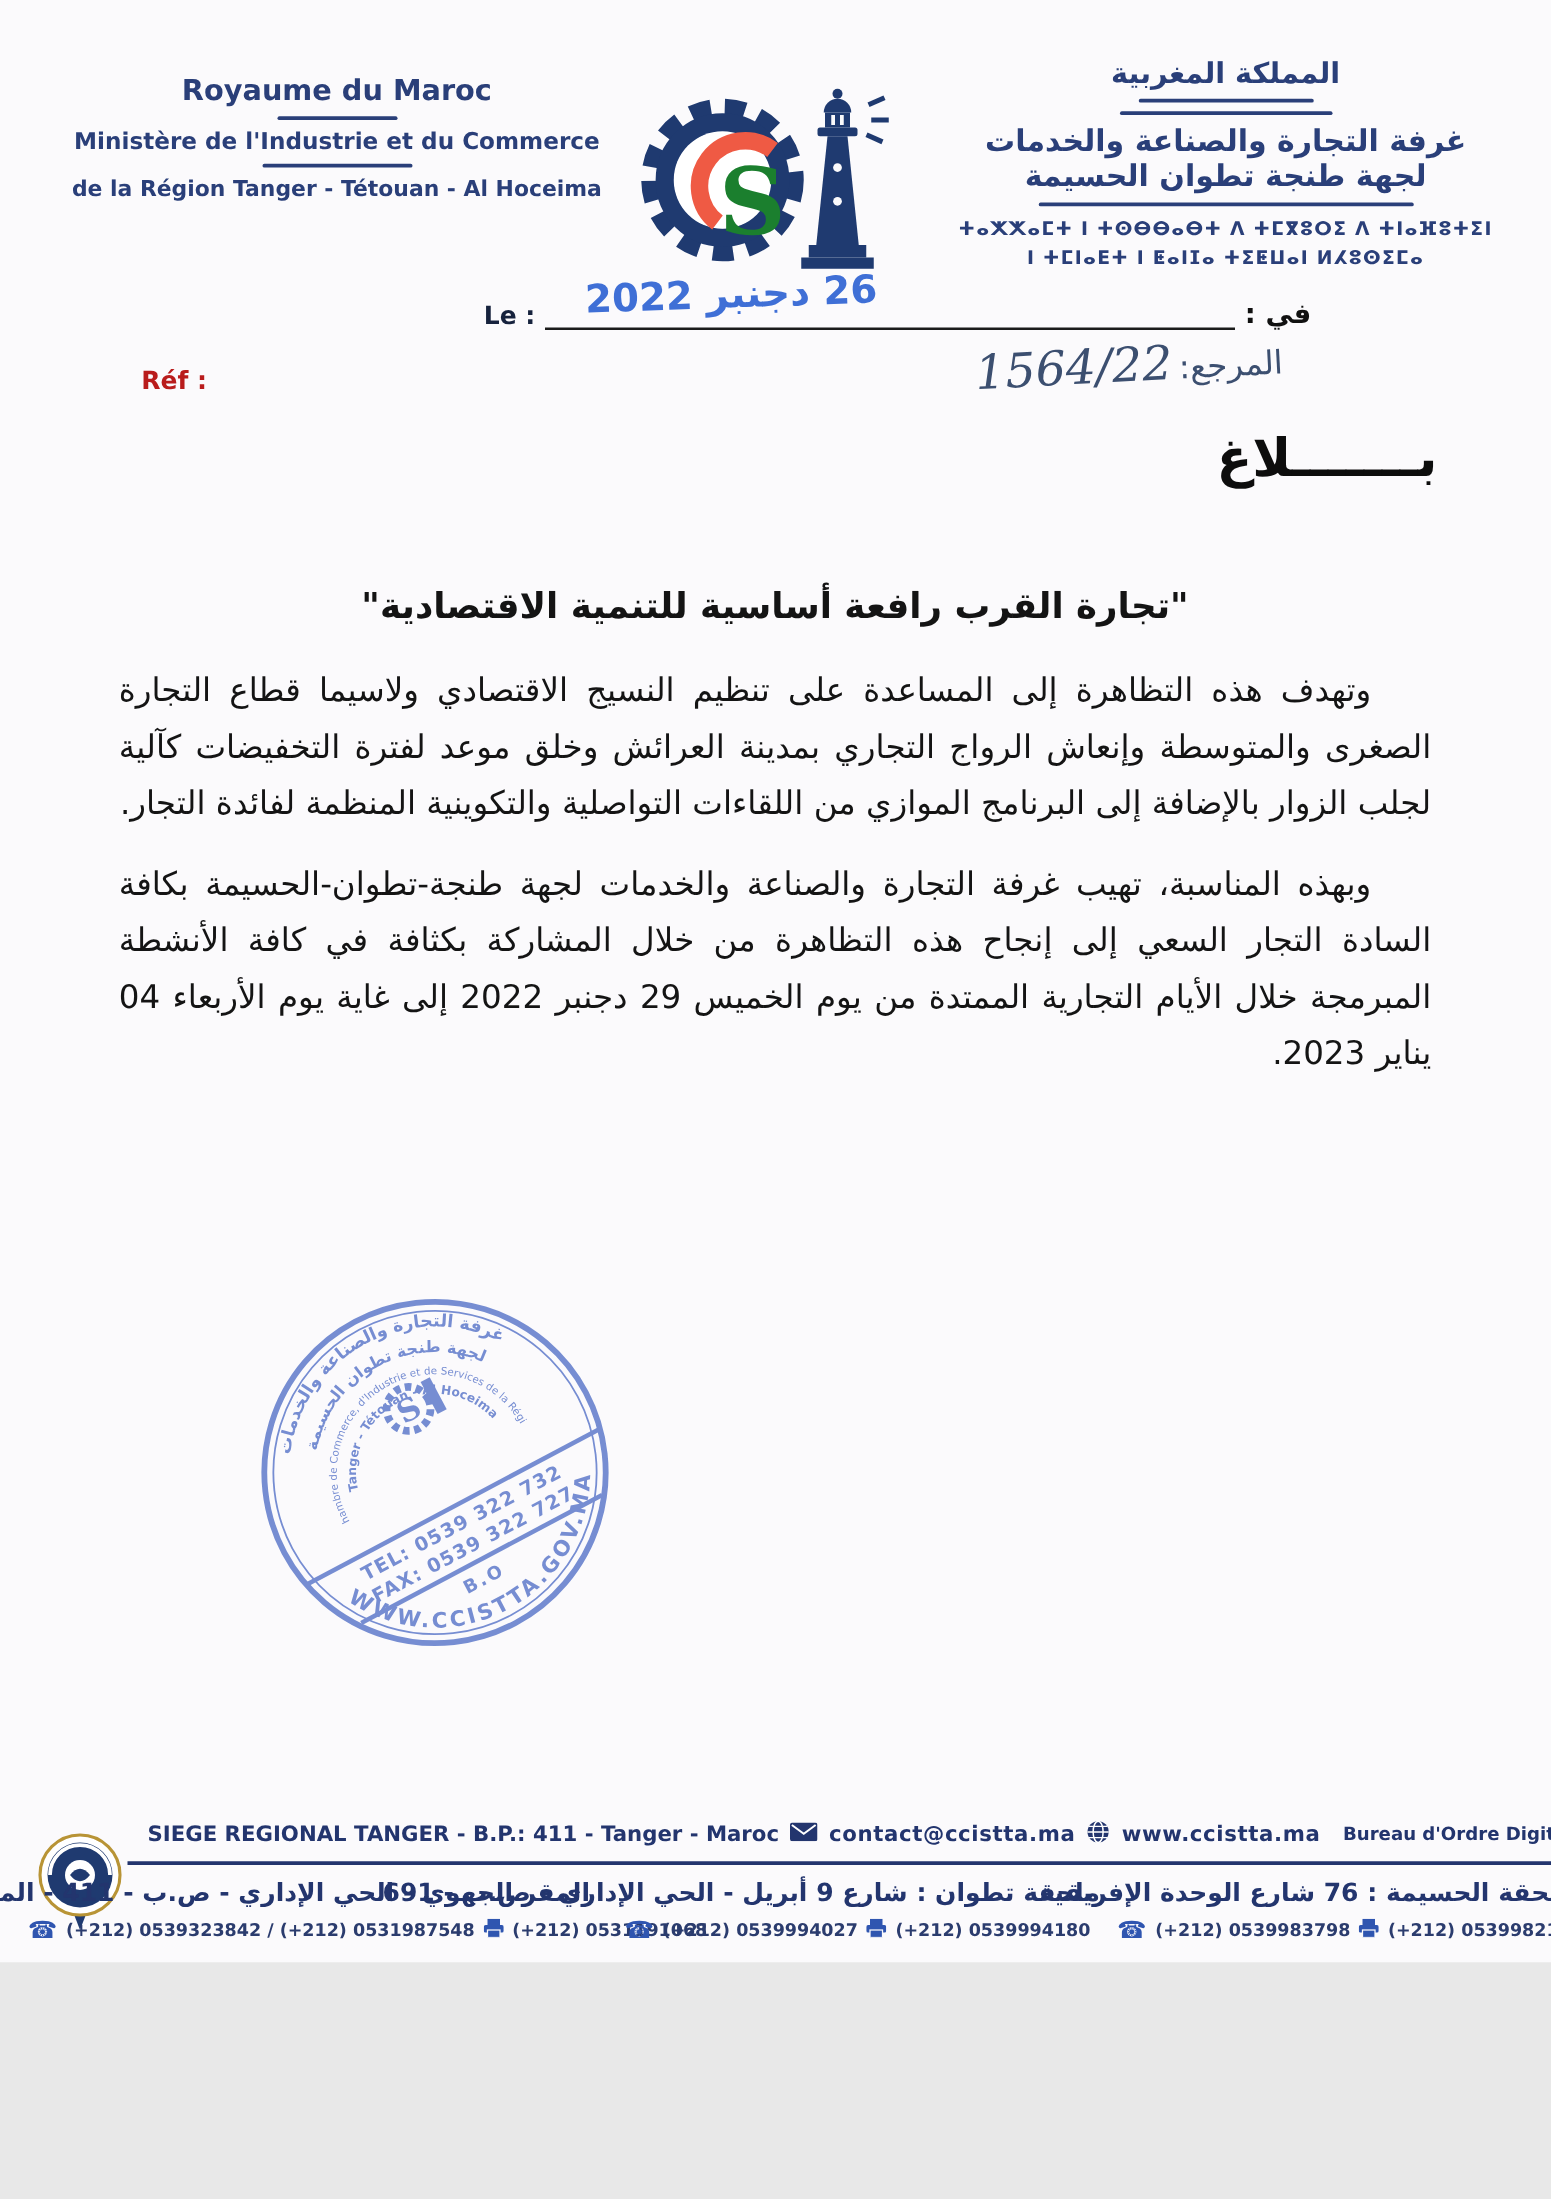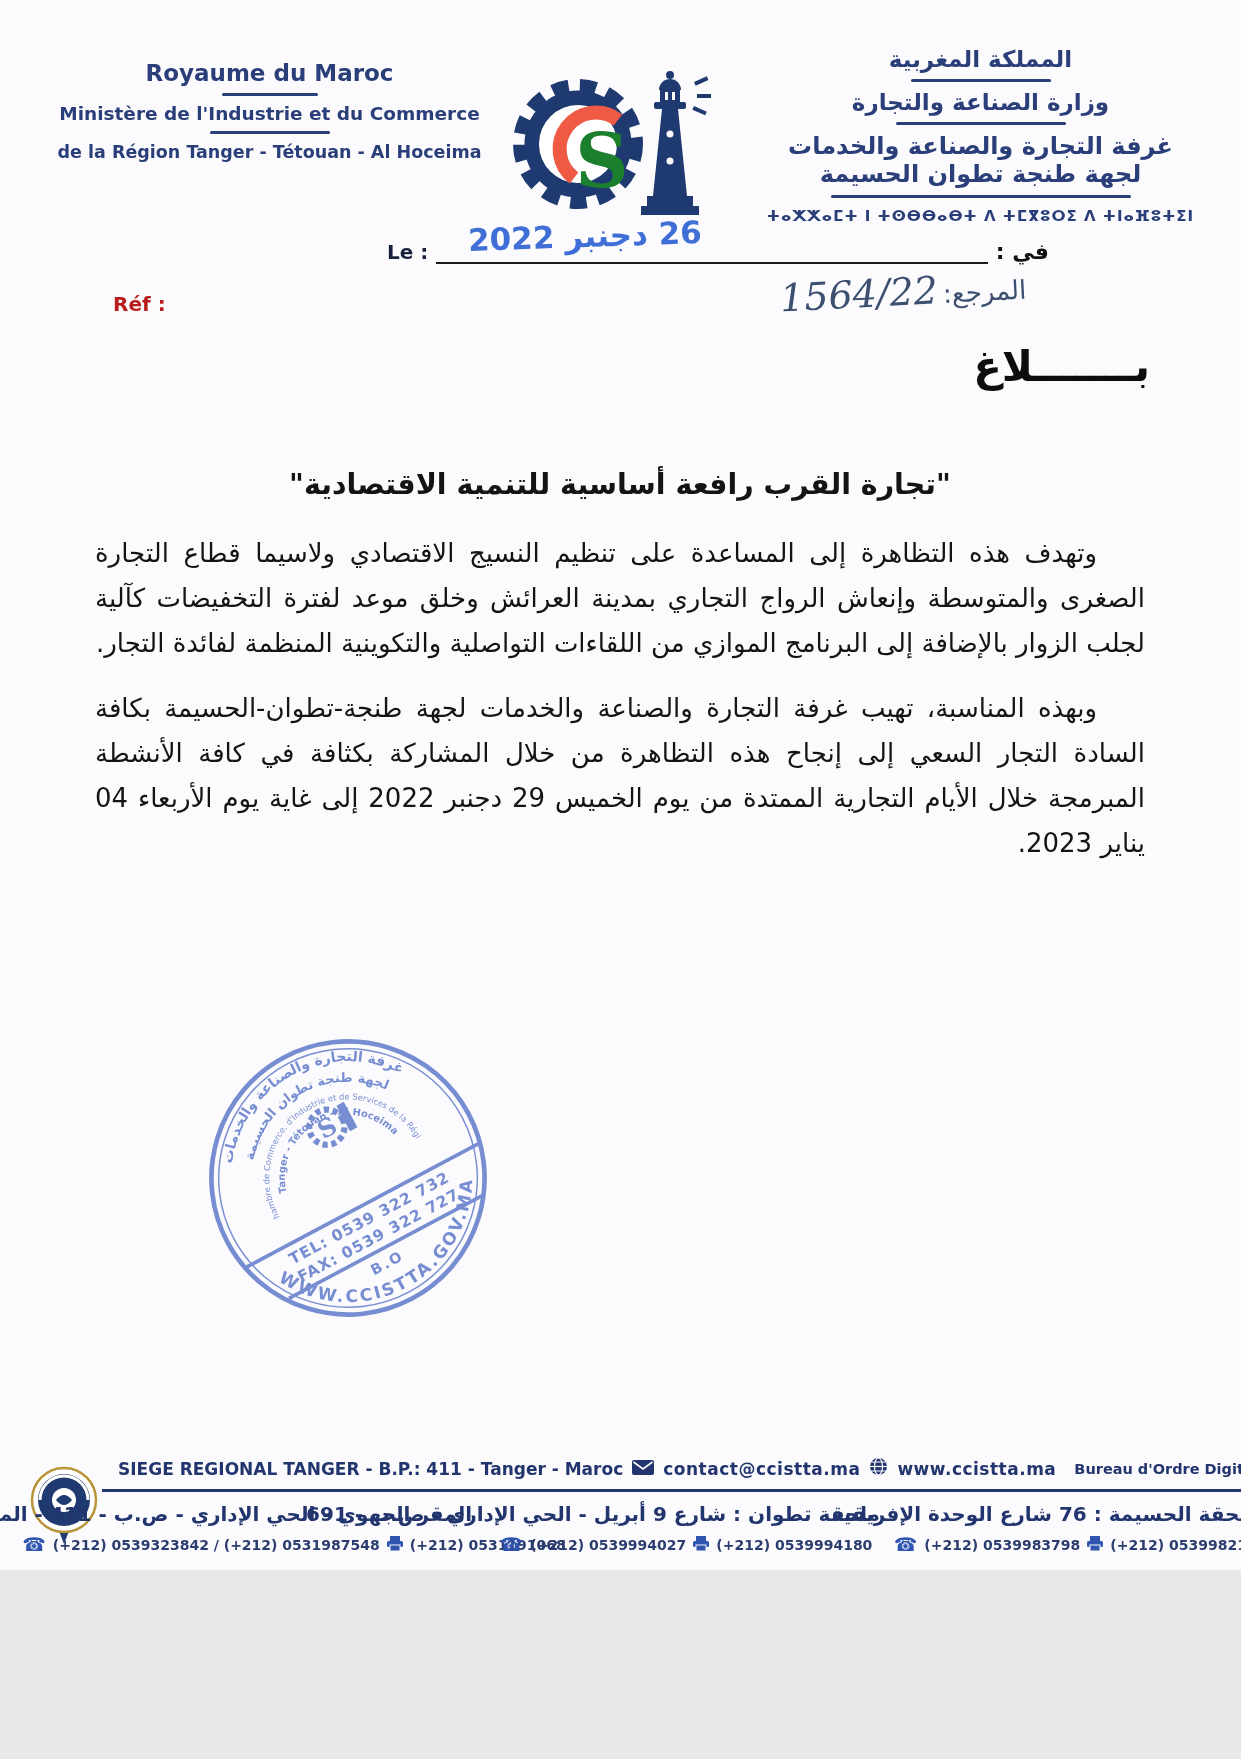--- a/index.html
+++ b/index.html
@@ -102,26 +102,26 @@
         <circle cx="172" cy="115" r="3.5" fill="#fbfafc"></circle>
         <rect x="149" y="150" width="46" height="10"></rect>
         <rect x="143" y="160" width="58" height="9"></rect>
       </g>
     </svg>
   </div>
 
   <div class="ar-block">
     <div class="ar-l1">المملكة المغربية</div>
     <div class="rule" style="width:140px"></div>
-    <div class="ar-l2">وزارة الصناعة والتجارة</div>
     <div class="rule" style="width:170px"></div>
     <div class="ar-l3">غرفة التجارة والصناعة والخدمات</div>
     <div class="ar-l4">لجهة طنجة تطوان الحسيمة</div>
     <div class="rule" style="width:300px"></div>
     <div class="tifinagh">ⵜⴰⵅⵅⴰⵎⵜ ⵏ ⵜⵙⴱⴱⴰⴱⵜ ⴷ ⵜⵎⴳⵓⵔⵉ ⴷ ⵜⵏⴰⴼⵓⵜⵉⵏ</div>
+    <div class="tifinagh">ⵏ ⵜⵎⵏⴰⴹⵜ ⵏ ⵟⴰⵏⵊⴰ ⵜⵉⵟⵡⴰⵏ ⵍⵃⵓⵙⵉⵎⴰ</div>
   </div>
 
   <div class="dateline">
     <span class="le-label">Le :</span>
     <span class="date-rule"></span>
     <span class="fi-label">: في</span>
   </div>
   <div class="ink-date">26 دجنبر 2022</div>
 
   <div class="ref-fr">Réf :</div>

